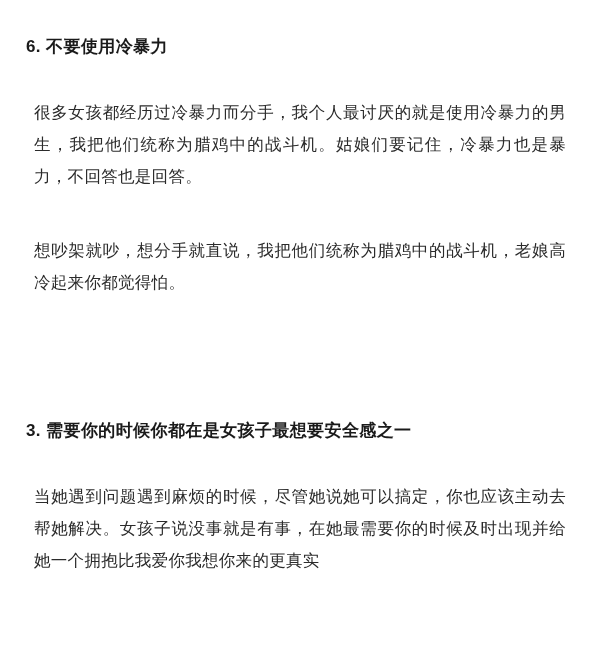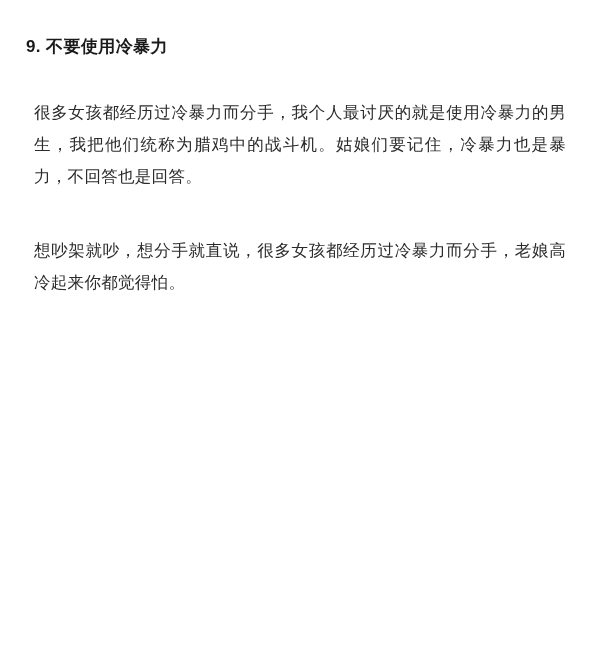--- a/index.html
+++ b/index.html
@@ -50,23 +50,28 @@
   .gap-section {
     height: 112px;
   }
 </style>
 </head>
 <body>
 
 <div class="page">
 
   <div class="section">
-    <h2 class="heading">9. 不要使用冷暴力</h2>
+    <h2 class="heading">6. 不要使用冷暴力</h2>
     <div class="gap-heading-to-body"></div>
     <p class="para">很多女孩都经历过冷暴力而分手，我个人最讨厌的就是使用冷暴力的男生，我把他们统称为腊鸡中的战斗机。姑娘们要记住，冷暴力也是暴力，不回答也是回答。</p>
     <div class="gap-para"></div>
-    <p class="para">想吵架就吵，想分手就直说，很多女孩都经历过冷暴力而分手，老娘高冷起来你都觉得怕。</p>
+    <p class="para">想吵架就吵，想分手就直说，我把他们统称为腊鸡中的战斗机，老娘高冷起来你都觉得怕。</p>
   </div>
 
   <div class="gap-section"></div>
 
+  <div class="section">
+    <h2 class="heading">3. 需要你的时候你都在是女孩子最想要安全感之一</h2>
+    <div class="gap-heading-to-body"></div>
+    <p class="para">当她遇到问题遇到麻烦的时候，尽管她说她可以搞定，你也应该主动去帮她解决。女孩子说没事就是有事，在她最需要你的时候及时出现并给她一个拥抱比我爱你我想你来的更真实</p>
+  </div>
 
 </div>
 
 </body></html>

